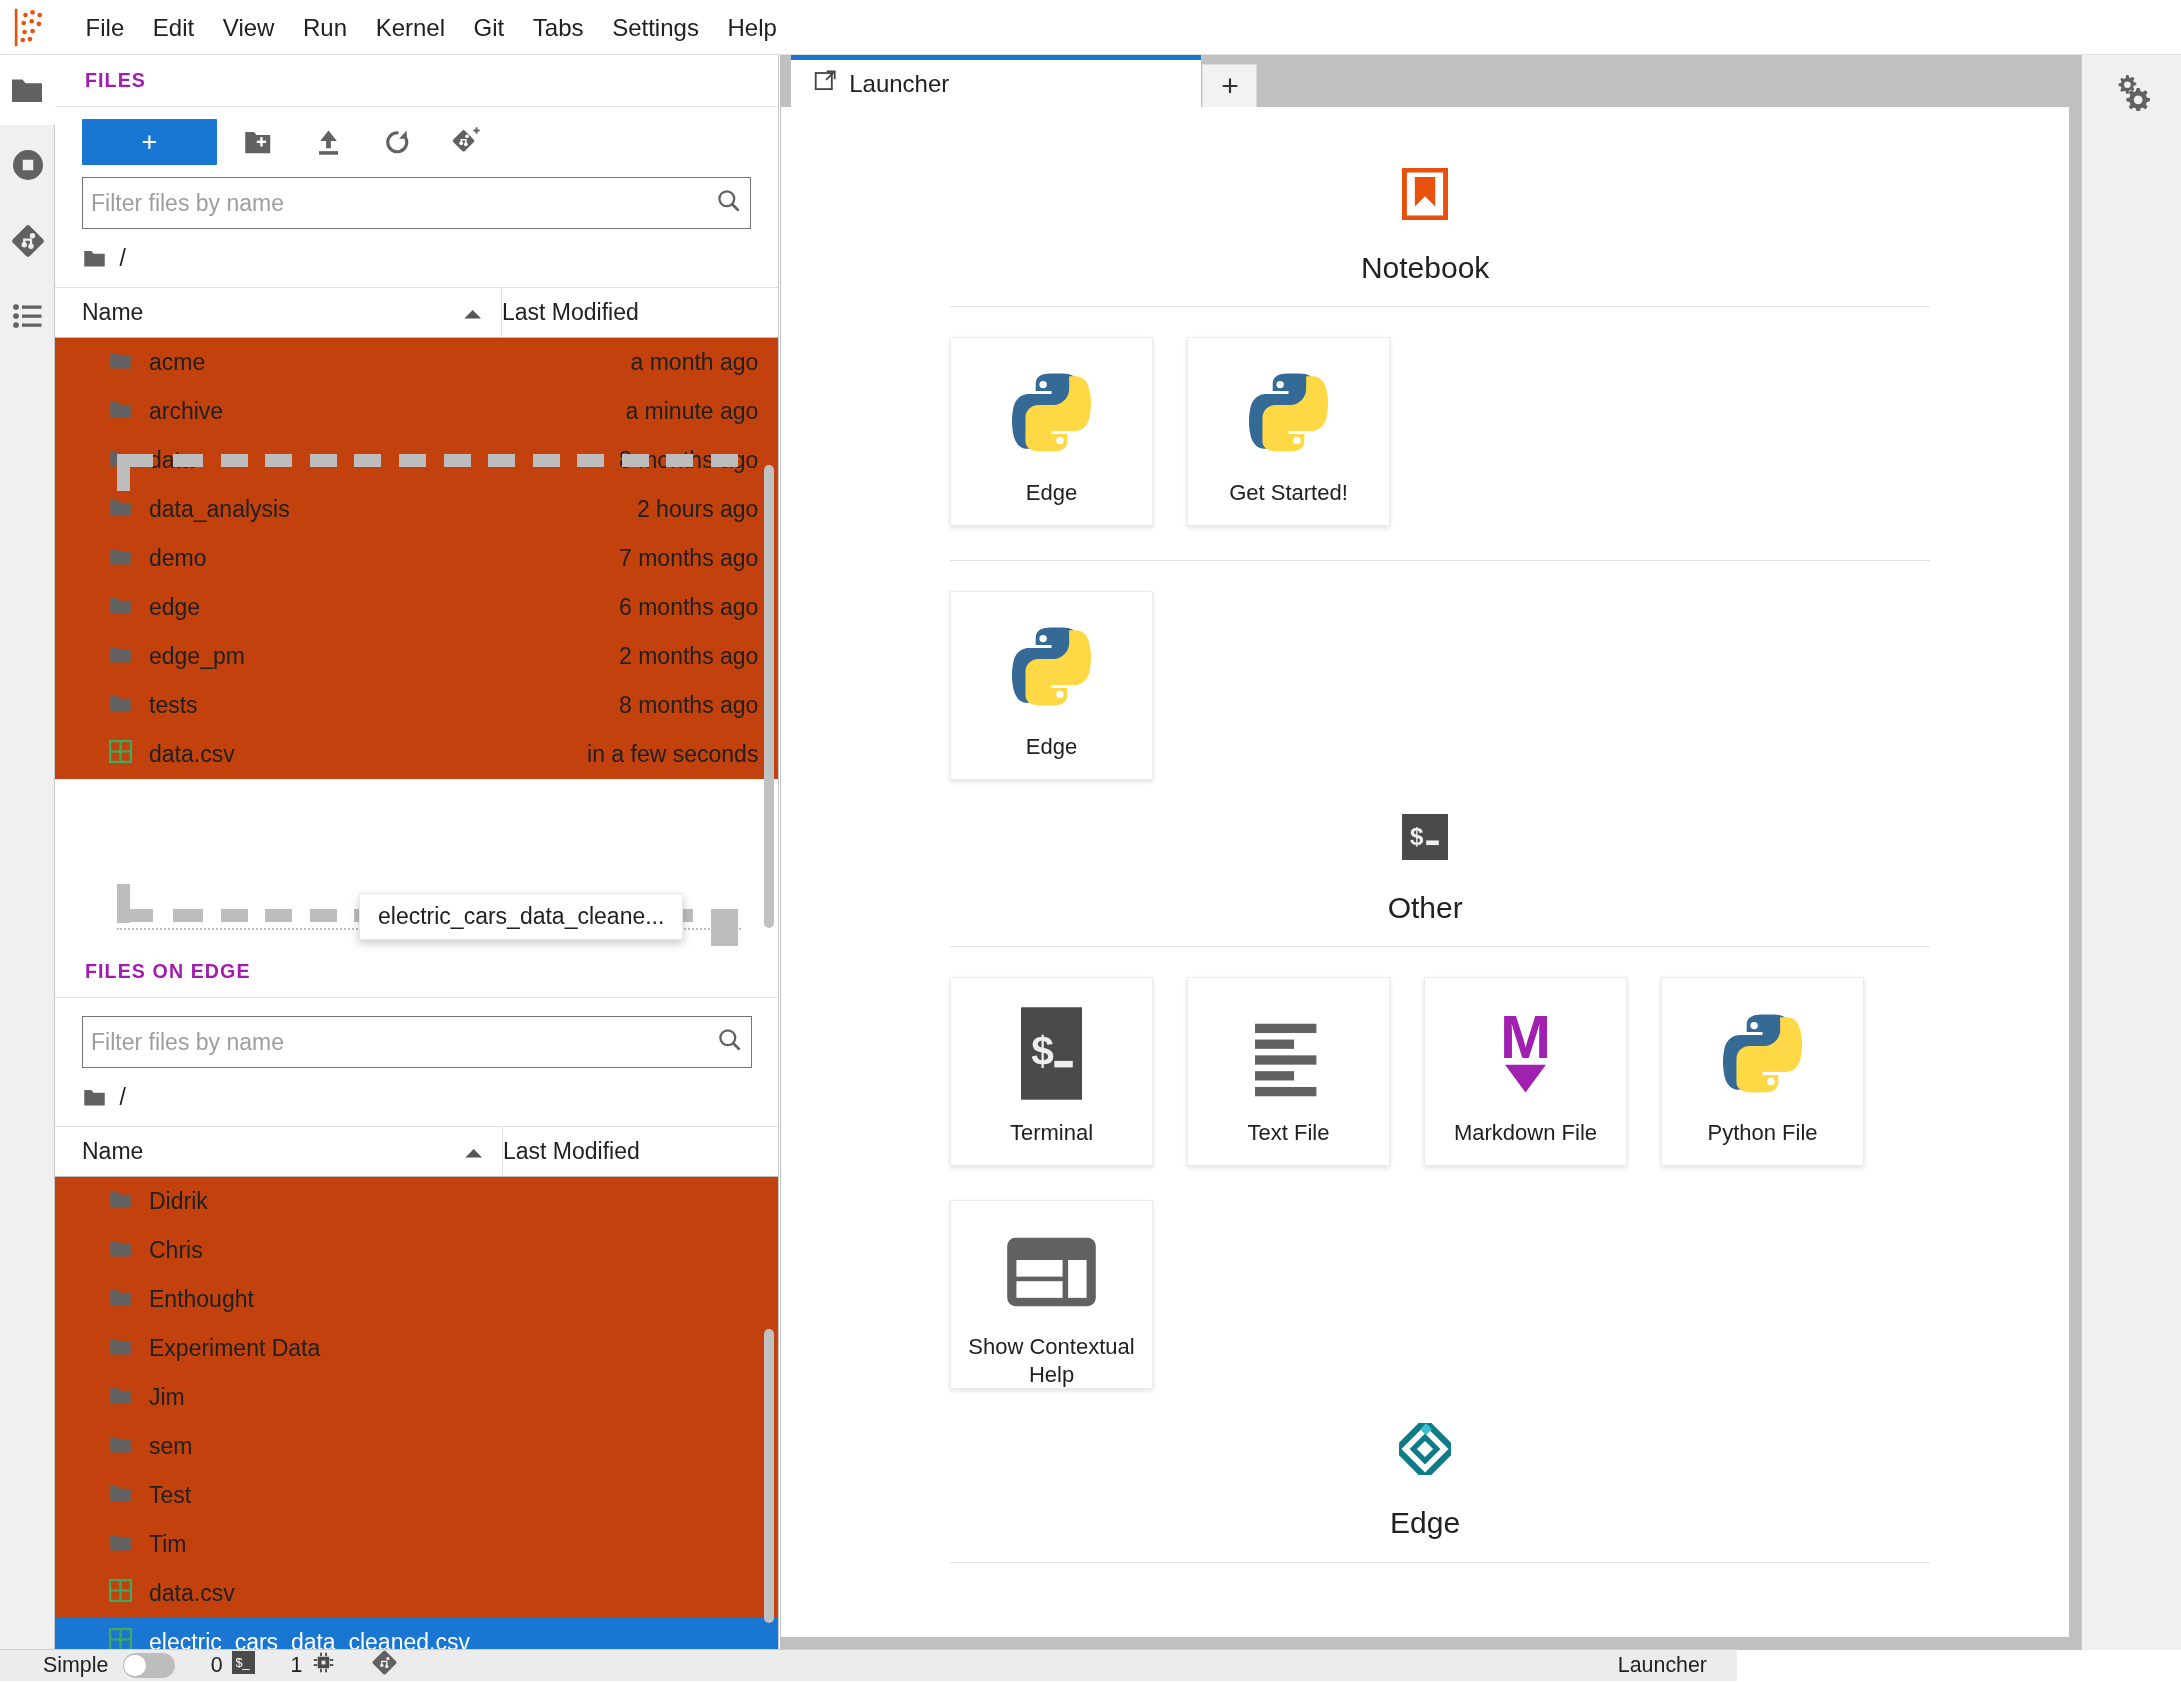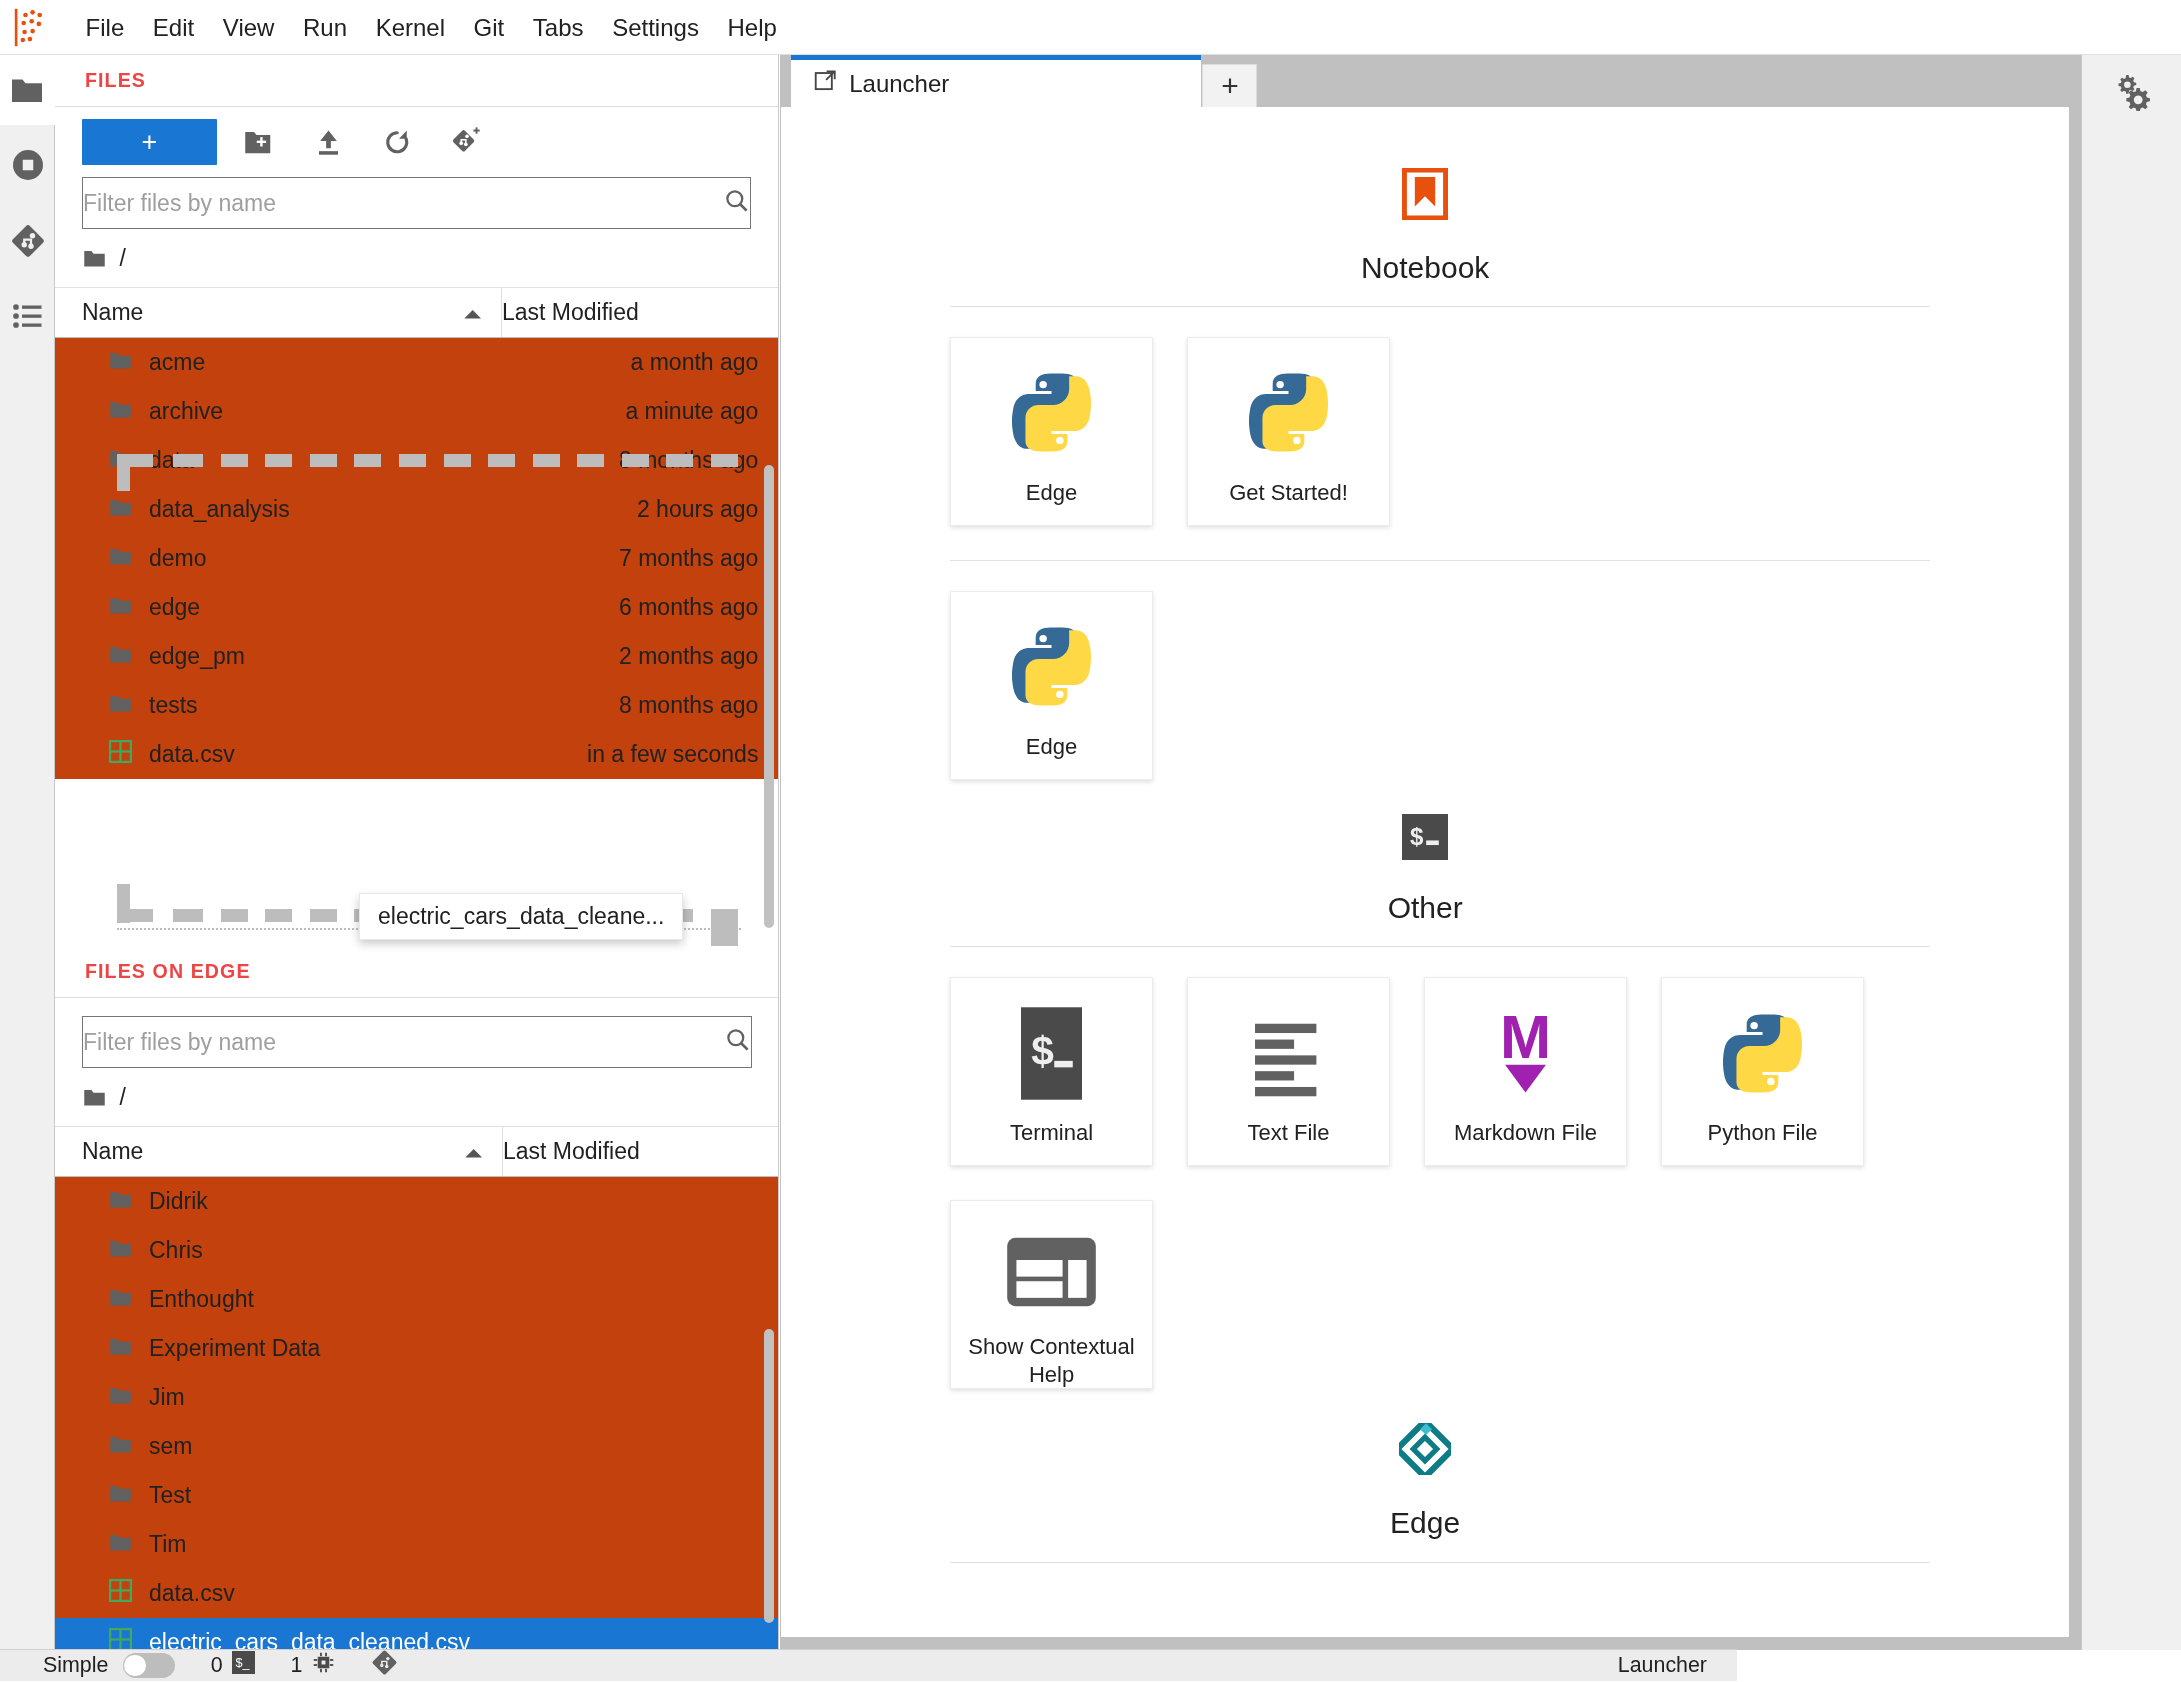--- a/index.html
+++ b/index.html
@@ -32,35 +32,35 @@
                        position: relative; left: 0; }
   .act-spacer { height: 5.3px; }
 
   
   .leftpanel {
     position: absolute; left: 55px; top: 55px; width: 724px; height: 1595px;
     background: #fff; border-right: 0.9px solid #c9c9c9; overflow: hidden;
   }
   .panel-head {
     height: 52px; display: flex; align-items: center; padding-left: 30px;
-    font-size: 19.6px; font-weight: bold; letter-spacing: 1.1px; color: #ef4444;
+    font-size: 19.6px; font-weight: bold; letter-spacing: 1.1px; color: #a21caf;
     border-bottom: 0.9px solid #e0e0e0; background: #fff;
   }
   .toolbar { height: 70px; display: flex; align-items: center; padding: 0 27px; gap: 0px; }
   .newbtn {
     width: 135px; height: 46px; background: #1976d2; border: none; color: #fff;
     font-size: 27px; display: flex; align-items: center; justify-content: center;
     cursor: pointer; border-radius: 0.9px;
   }
   .tbtn { width: 55px; height: 46px; display: flex; align-items: center;
           justify-content: center; cursor: pointer; margin-left: 14.3px; }
 
   .filterbox {
     margin: 0 27px; height: 52px; border: 1.8px solid #757575; display: flex;
-    align-items: center; padding: 0 0; background: #fff;
+    align-items: center; padding: 0 8px; background: #fff;
   }
   .filterbox input {
     flex: 1; border: none; outline: none; font-size: 23px;
     font-family: "Liberation Sans", sans-serif; color: #212121; background: transparent;
   }
   .filterbox input::placeholder { color: #9e9e9e; }
 
   .breadcrumb { height: 59px; display: flex; align-items: center; padding-left: 27px;
                 gap: 12.5px; border-bottom: 0.9px solid #e0e0e0; }
   .bc-sep { font-size: 23px; color: #212121; }

